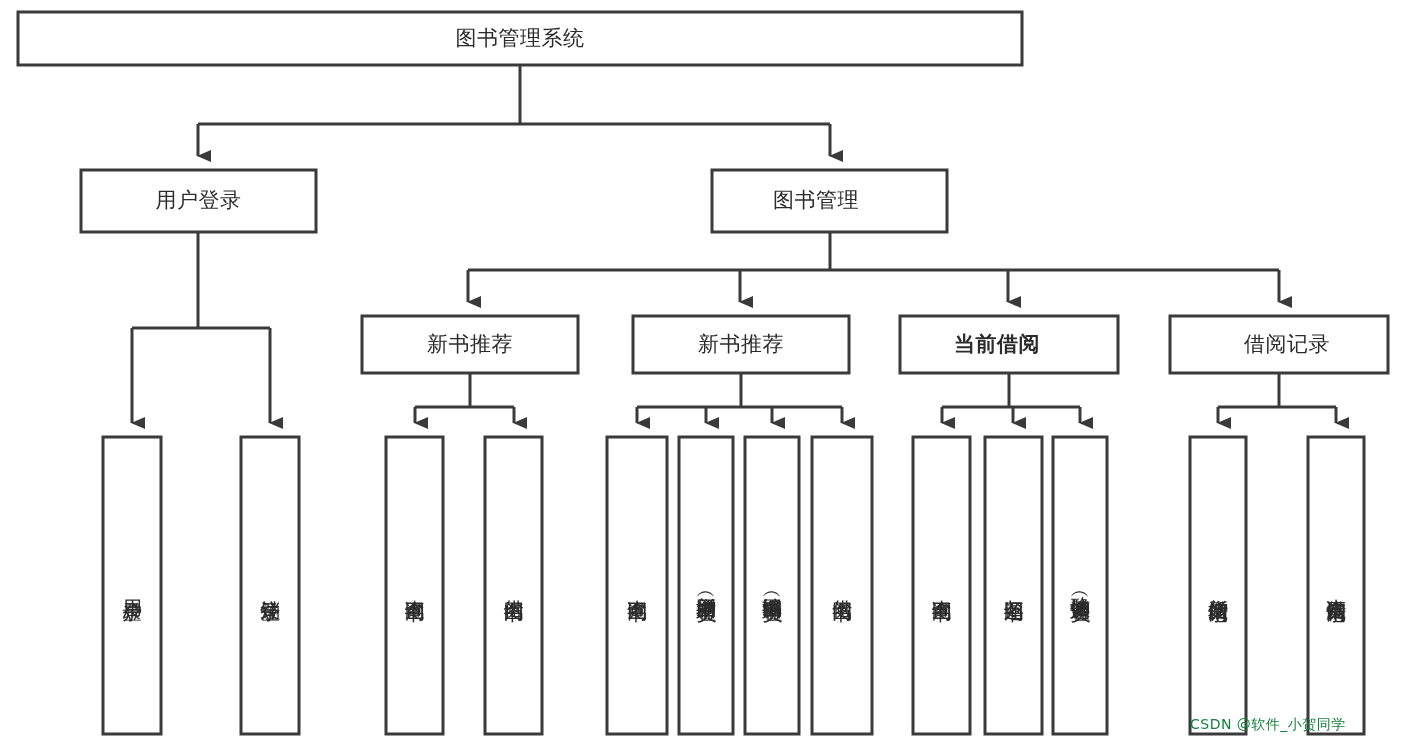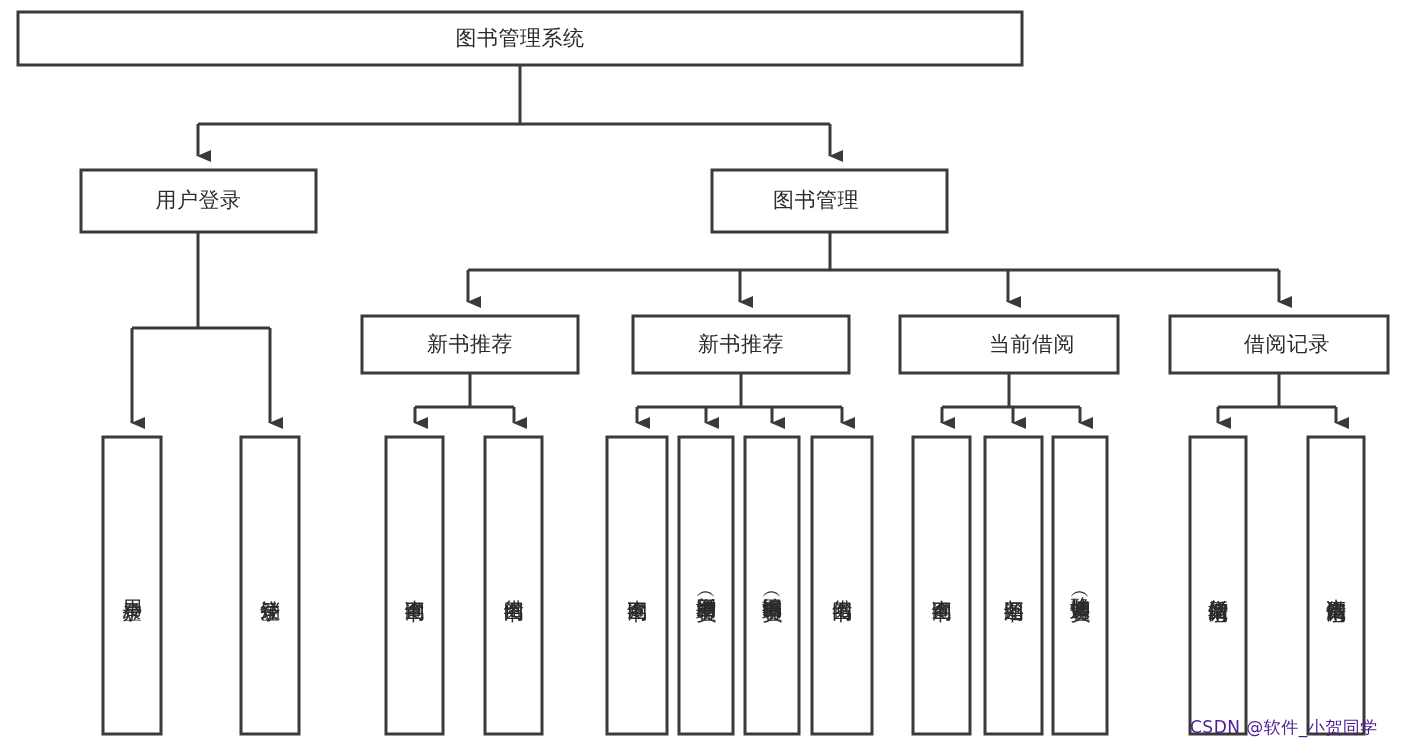--- a/index.html
+++ b/index.html
@@ -61,22 +61,22 @@
     color: #2b2b2b;
     font-size: 20px;
     line-height: 1.08;
     letter-spacing: 1px;
     writing-mode: vertical-rl;
     text-orientation: upright;
     pointer-events: none;
   }
   .watermark {
     position: absolute;
-    color: #4c1d95;
-    font-size: 17px;
+    color: #15803d;
+    font-size: 14px;
     letter-spacing: 0.5px;
     white-space: nowrap;
     pointer-events: none;
   }
 </style>
 </head>
 <body>
 
 <div id="diagram-root">
 
@@ -158,21 +158,21 @@
     <rect class="node-box" x="1308" y="437" width="56" height="297"></rect>
   </svg>
 
   <div class="node-label-h" style="left:18px; top:12px; width:1004px; height:53px;">图书管理系统</div>
 
   <div class="node-label-h" style="left:81px; top:170px; width:235px; height:62px;">用户登录</div>
   <div class="node-label-h" style="left:712px; top:170px; width:208px; height:62px;">图书管理</div>
 
   <div class="node-label-h" style="left:362px; top:316px; width:216px; height:57px;">新书推荐</div>
   <div class="node-label-h" style="left:633px; top:316px; width:216px; height:57px;">新书推荐</div>
-  <div class="node-label-h" style="left:923px; top:316px; width:218px; height:57px;">当前借阅</div>
+  <div class="node-label-h" style="left:888px; top:316px; width:218px; height:57px;font-weight:bold;">当前借阅</div>
   <div class="node-label-h" style="left:1170px; top:316px; width:234px; height:57px;">借阅记录</div>
 
   <div class="node-label-v" style="left:103px; top:437px; width:58px; height:297px;">用户登录</div>
   <div class="node-label-v" style="left:241px; top:437px; width:58px; height:297px;">注销登录</div>
 
   <div class="node-label-v" style="left:386px; top:437px; width:57px; height:297px;">查询图书</div>
   <div class="node-label-v" style="left:485px; top:437px; width:57px; height:297px;">借阅图书</div>
 
   <div class="node-label-v" style="left:607px; top:437px; width:60px; height:297px;">查询图书</div>
   <div class="node-label-v" style="left:679px; top:437px; width:54px; height:297px;">新增图书（管理员）</div>

